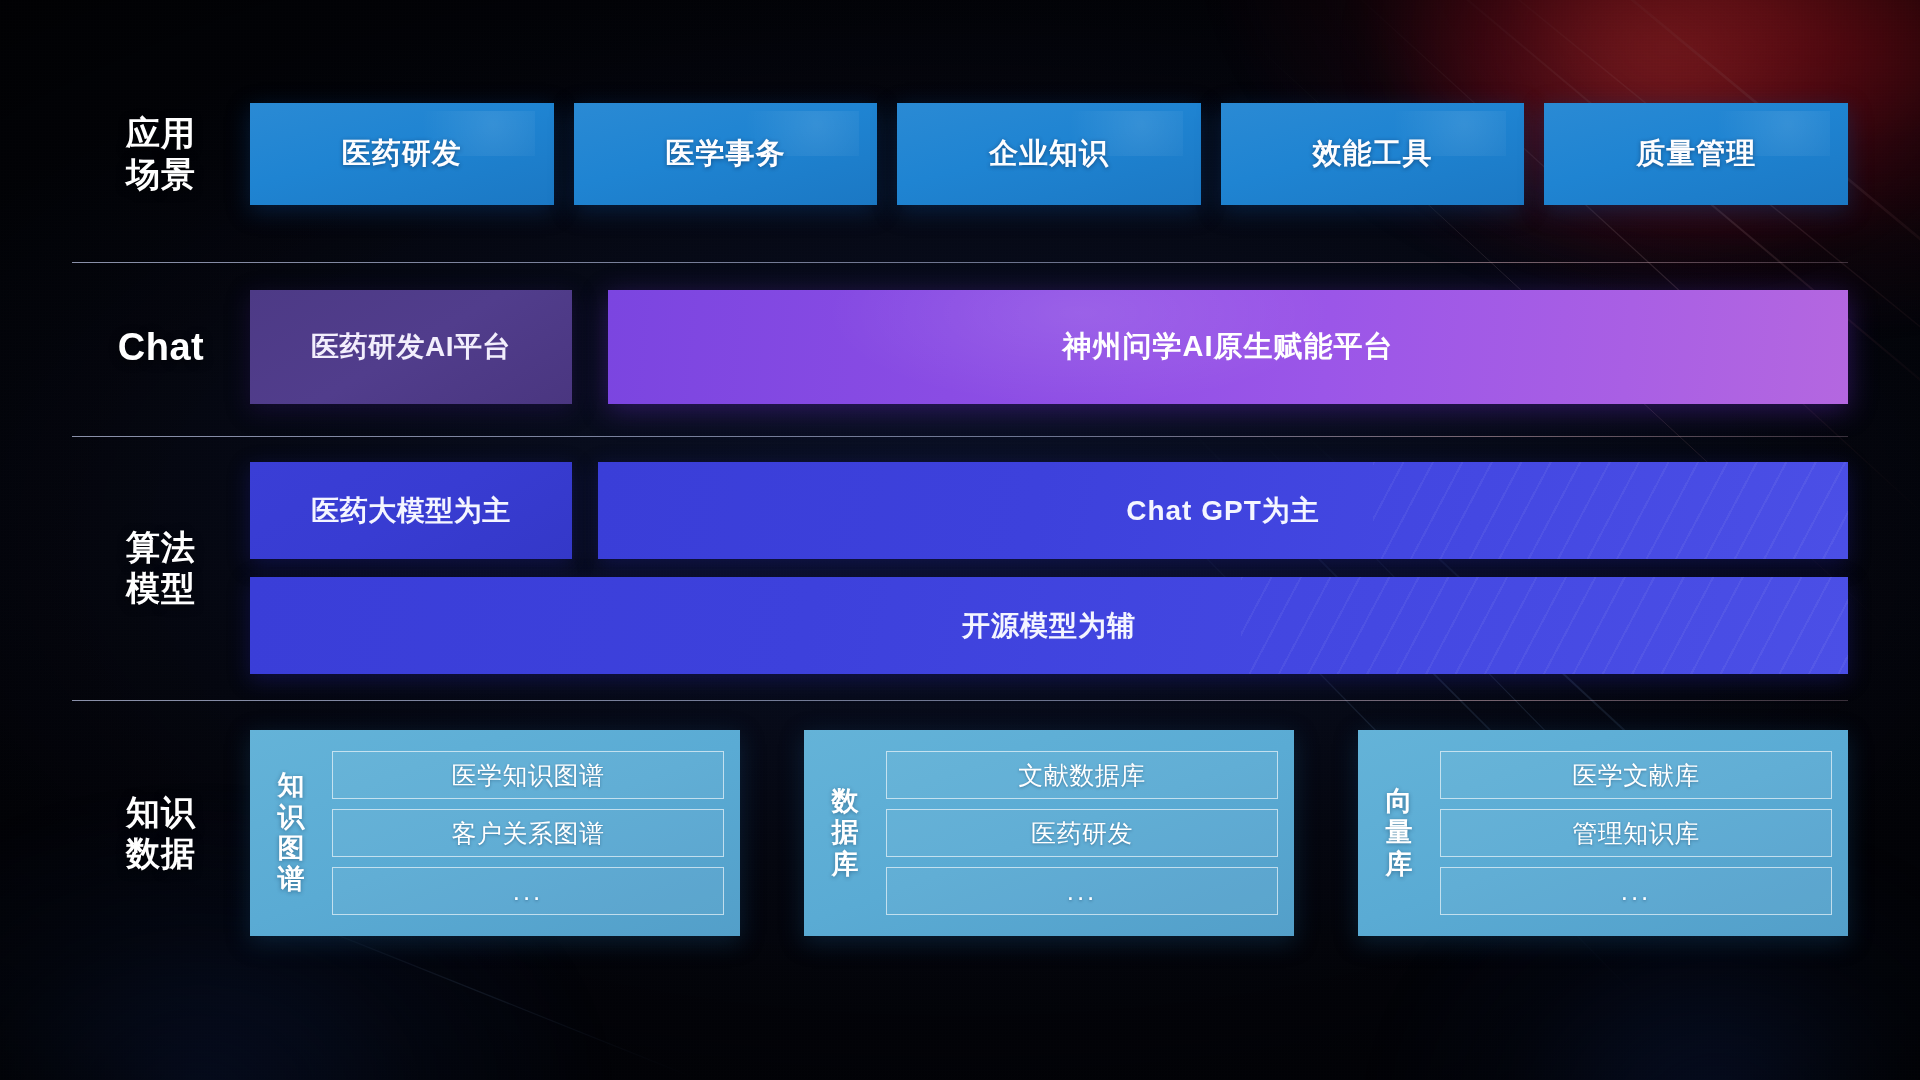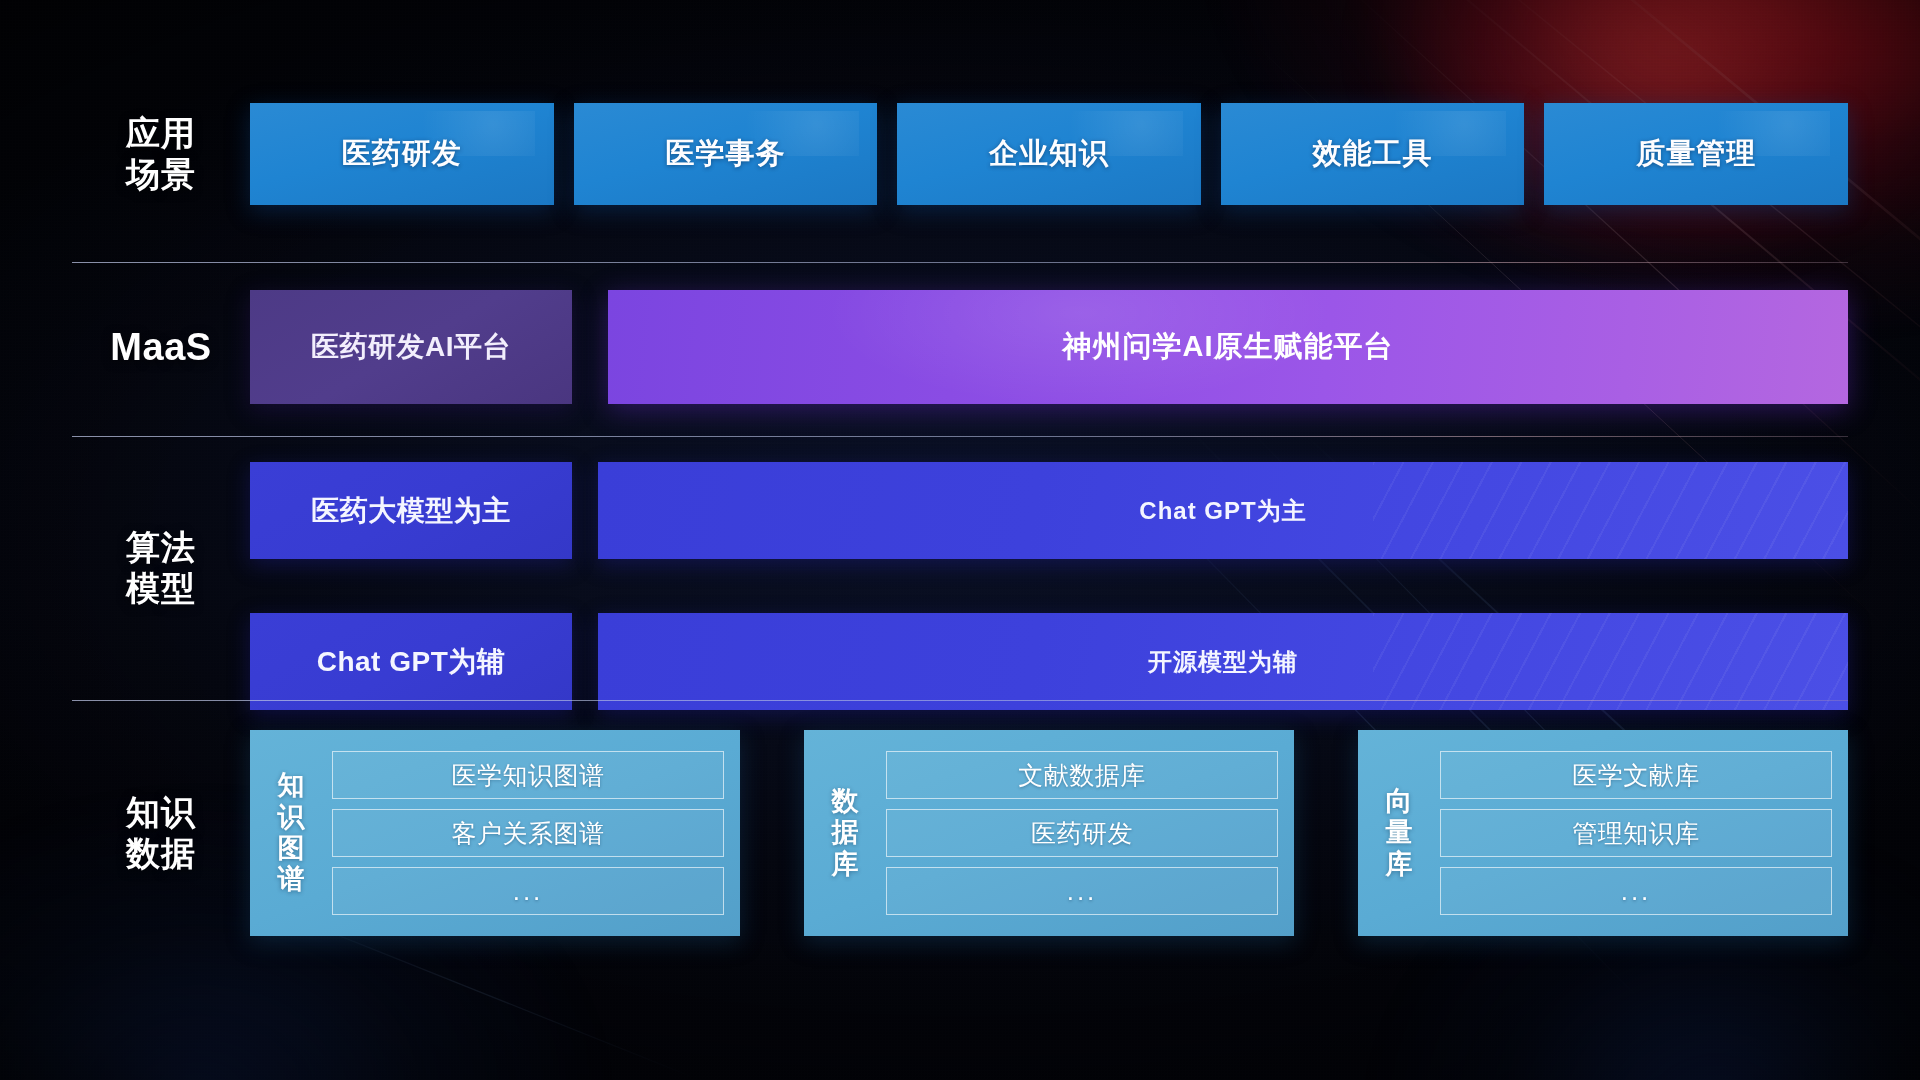--- a/index.html
+++ b/index.html
@@ -119,33 +119,33 @@
     box-shadow:0 6px 26px rgba(90,40,180,.45);
     position:relative; overflow:hidden;
   }
   .maas-right::after{
     content:""; position:absolute; left:18%; top:0; width:40%; height:100%;
     background:radial-gradient(ellipse at 50% 20%, rgba(255,255,255,.10), rgba(255,255,255,0) 72%);
   }
 
   
   .algo-wrap{ display:flex; flex-direction:column; gap:18px; width:100%; }
-  .algo-line{ display:flex; gap:26px; width:100%;margin-top:36px; }
+  .algo-line{ display:flex; gap:26px; width:100%; }
   .algo-left{
     flex:0 0 322px; height:97px;
     background:linear-gradient(150deg,#3a3ed6 0%, #383cd2 50%, #3438c8 100%);
     display:flex; align-items:center; justify-content:center;
     color:#f4f5ff; font-size:28px; font-weight:bold; letter-spacing:.5px;
     box-shadow:0 6px 20px rgba(30,30,140,.40);
   }
   .algo-right{
     flex:1 1 auto; height:97px;
     background:linear-gradient(100deg,#3a3ed8 0%, #3d41dc 35%, #4448e2 70%, #4b4fe6 100%);
     display:flex; align-items:center; justify-content:center;
-    color:#f4f5ff; font-size:24px; font-weight:bold; letter-spacing:1px;
+    color:#f4f5ff; font-size:28px; font-weight:bold; letter-spacing:1px;
     box-shadow:0 6px 20px rgba(30,30,140,.40);
     position:relative; overflow:hidden;
   }
   .algo-right::before{
     content:""; position:absolute; right:0; top:0; width:38%; height:100%;
     background:repeating-linear-gradient(118deg, rgba(255,255,255,.055) 0 2px, rgba(255,255,255,0) 2px 26px);
   }
 
   
   .kn-grid{ display:flex; gap:64px; width:100%; }
@@ -239,21 +239,21 @@
         <div class="app-card">
             <span>质量管理</span>
           </div>
       </div>
     </div>
   </div>
 
   <div class="row-divider" style="top:262px;"></div>
 
   <div class="row" style="top:290px; height:114px;">
-    <div class="row-label latin">MaaS</div>
+    <div class="row-label latin">Chat</div>
     <div class="row-body">
       <div class="maas-grid">
         <div class="maas-left">
             <span>医药研发AI平台</span>
           </div>
         <div class="maas-right">
             <span>神州问学AI原生赋能平台</span>
           </div>
       </div>
     </div>
@@ -268,23 +268,20 @@
       <div class="algo-wrap">
         <div class="algo-line">
           <div class="algo-left">
               <span>医药大模型为主</span>
             </div>
           <div class="algo-right">
               <span>Chat GPT为主</span>
             </div>
         </div>
         <div class="algo-line">
-          <div class="algo-left">
-              <span>Chat GPT为辅</span>
-            </div>
           <div class="algo-right">
               <span>开源模型为辅</span>
             </div>
         </div>
       </div>
     </div>
   </div>
 
   <div class="row-divider" style="top:700px;"></div>
 

